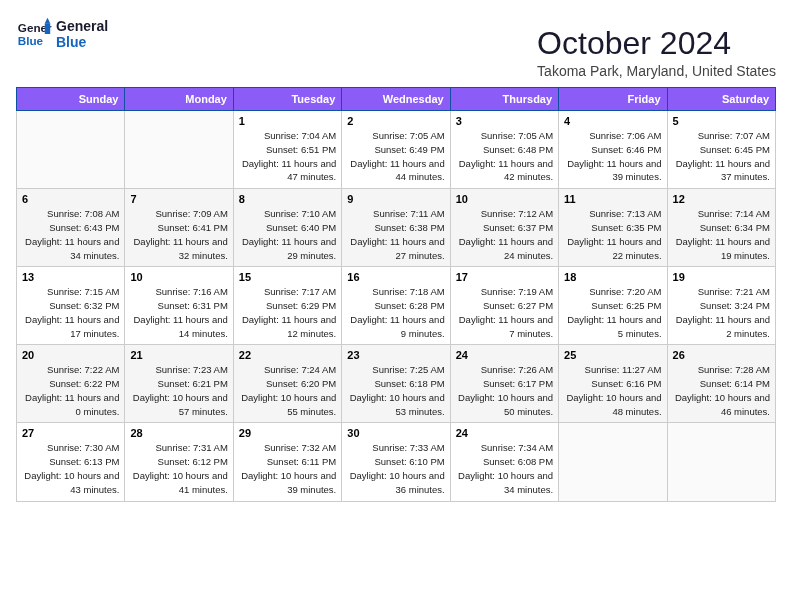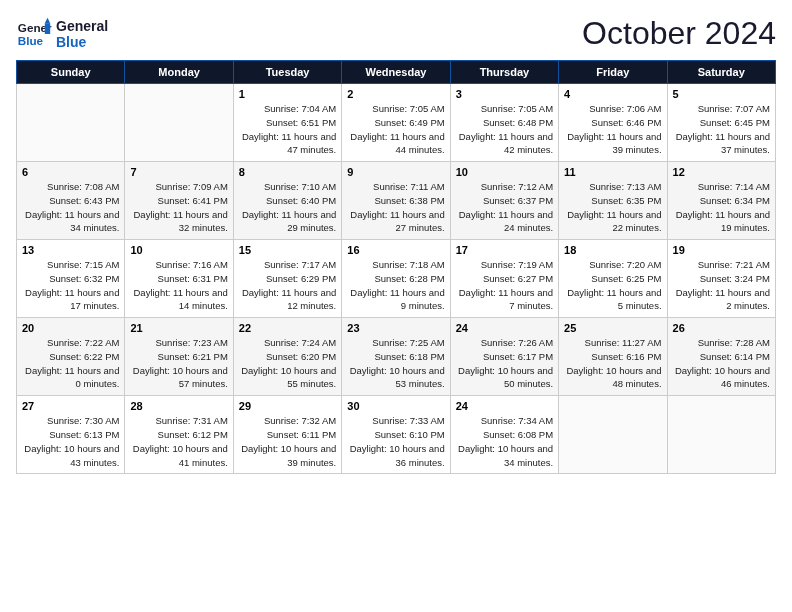--- a/index.html
+++ b/index.html
@@ -20,42 +20,43 @@
       display: flex;
       align-items: center;
       gap: 4px;
     }
     .logo-icon {
       width: 36px;
       height: 36px;
     }
     .title-block {
       text-align: left;
+      margin-top: 10px;
     }
     .month-title {
       font-size: 32px;
       font-weight: 300;
       color: #1a1a2e;
       line-height: 1.1;
     }
     .location {
       font-size: 14px;
       color: #444;
       margin-top: 2px;
     }
     table {
       width: 100%;
       border-collapse: collapse;
       font-size: 10px;
     }
     thead th {
-      background-color: #0f172a;
+      background-color: #8b5cf6;
       color: #fff;
       padding: 5px 6px;
-      text-align: center;
+      text-align: right;
       font-size: 11px;
       font-weight: bold;
       border: 1px solid #1050a0;
     }
     td {
       border: 1px solid #ccc;
       vertical-align: top;
       padding: 4px 5px;
       width: 14.28%;
       min-height: 70px;
@@ -87,20 +88,21 @@
       <polygon points="32,8 38,8 38,20 32,20" fill="#1565c0"></polygon>
       <polygon points="32,8 38,8 35,2" fill="#1565c0"></polygon>
     </svg>
     <div>
       <div style="font-size:14px;font-weight:bold;color:#1a1a2e;">General</div>
       <div style="font-size:14px;font-weight:bold;color:#1565c0;">Blue</div>
     </div>
   </div>
   <div class="title-block">
     <div class="month-title">October 2024</div>
+    <div class="location">Takoma Park, Maryland, United States</div>
   </div>
 </div>
 
 <table>
   <thead id="calendar-head">
   <tr>
         <th>Sunday</th>
         <th>Monday</th>
         <th>Tuesday</th>
         <th>Wednesday</th>

